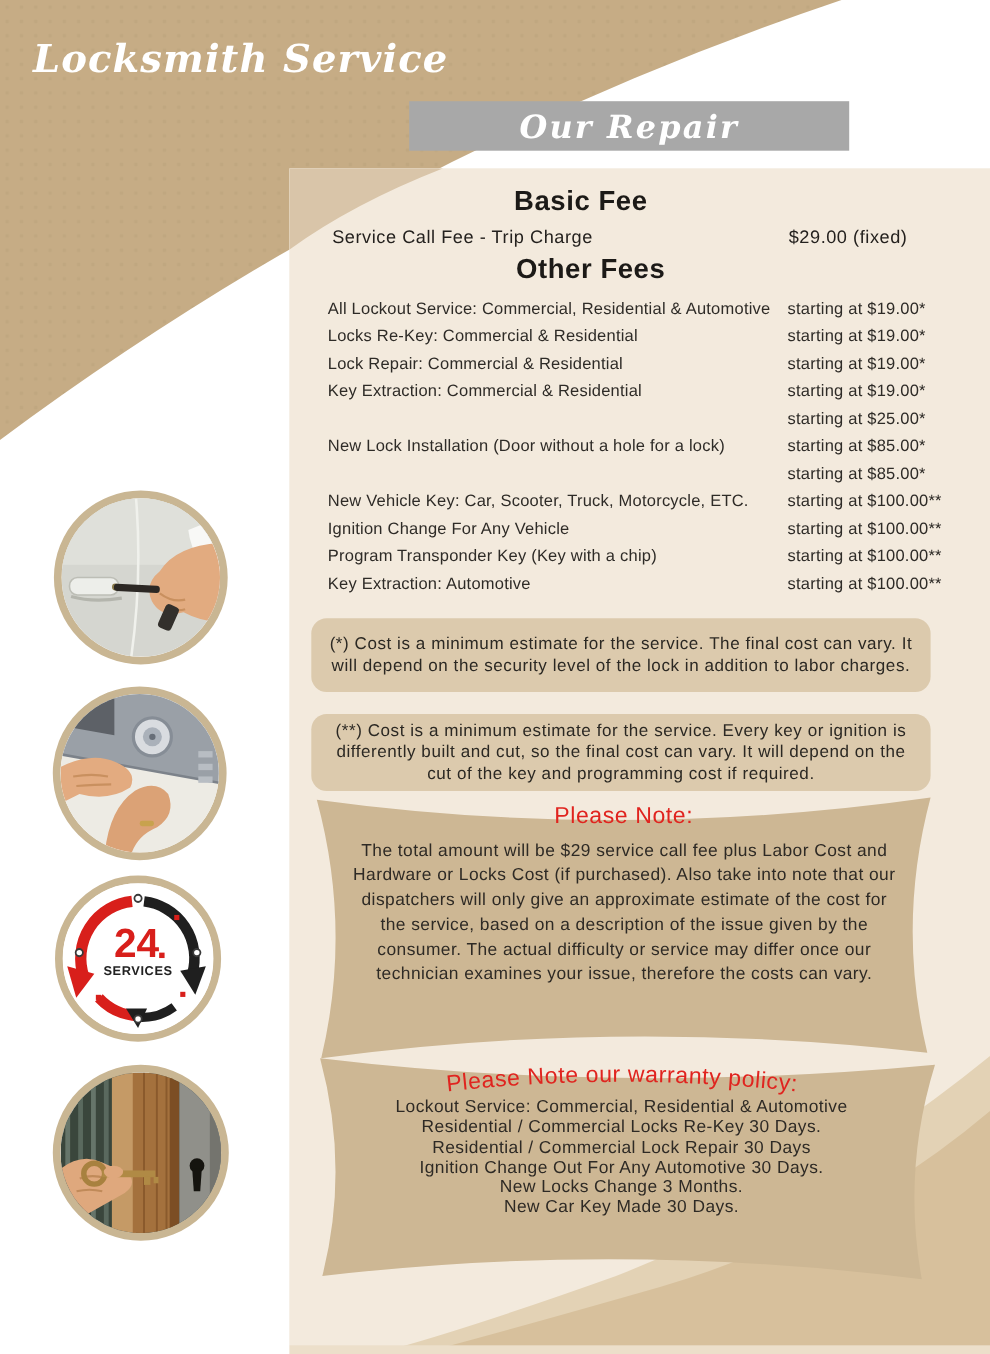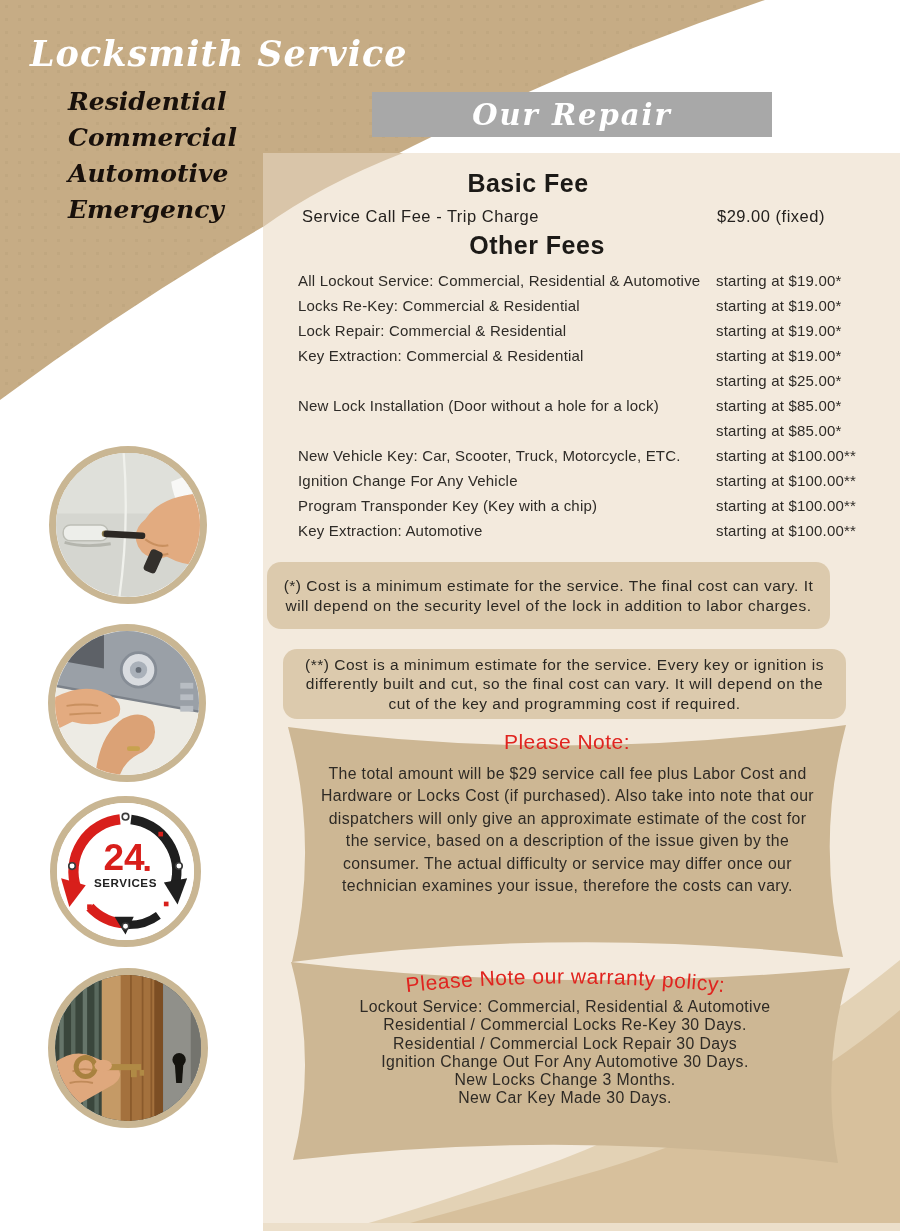--- a/index.html
+++ b/index.html
@@ -31,21 +31,21 @@
   .fee-row{position:absolute;left:0;width:637px;height:25px;color:#2e2b27;}
   .fee-row .lbl{position:absolute;left:35px;top:3px;font-size:15px;letter-spacing:.2px;white-space:nowrap;}
   .fee-row .prc{position:absolute;left:453px;top:3px;font-size:15px;letter-spacing:.2px;white-space:nowrap;}
   .basic-row{left:0;top:52px;width:637px;height:25px;}
   .basic-row .lbl{position:absolute;left:39px;top:2px;font-size:16.5px;letter-spacing:.5px;color:#24211e;white-space:nowrap;}
   .basic-row .prc{position:absolute;left:454px;top:2px;font-size:16.5px;letter-spacing:.5px;color:#24211e;white-space:nowrap;}
 
   .note-box{background:#dccaad;border-radius:14px;color:#2b2823;
             font-size:15.5px;line-height:19.5px;letter-spacing:.5px;text-align:center;
             display:flex;align-items:center;justify-content:center;padding:0 16px;box-sizing:border-box;}
-  .note-1{left:4px;top:409px;width:563px;height:67px;}
+  .note-1{left:20px;top:409px;width:563px;height:67px;}
   .note-2{left:20px;top:496px;width:563px;height:70px;}
 
   .banner-heading{color:#e0241f;font-size:21px;letter-spacing:.5px;text-align:center;}
   .bh-1{left:54px;top:577px;width:500px;}
   .banner-body{color:#2e2a25;font-size:15.8px;line-height:22.4px;letter-spacing:.4px;text-align:center;}
   .bb-1{left:52px;top:610px;width:505px;}
   .bb-2{left:22px;top:845px;width:560px;line-height:18.3px;}
 
   
   .photo-circle{border:7px solid #c9b693;border-radius:50%;overflow:hidden;background:#ffffff;box-sizing:border-box;}
@@ -64,26 +64,20 @@
     <defs>
       <pattern id="dots" width="13" height="13" patternUnits="userSpaceOnUse">
         <rect width="13" height="13" fill="#c6ac85"></rect>
         <rect x="5" y="5" width="3" height="3" fill="#bca27b" opacity="0.55"></rect>
       </pattern>
     </defs>
     <path d="M0,0 H765 Q350,140 0,400 Z" fill="url(#dots)"></path>
   </svg>
 
   <div class="abs brand-title">Locksmith Service</div>
-  <div class="abs brand-services">
-    <div class="svc">Residential</div>
-    <div class="svc">Commercial</div>
-    <div class="svc">Automotive</div>
-    <div class="svc">Emergency</div>
-  </div>
 
   <div class="abs pricing-bar">
     <span>Our Repair</span>
   </div>
 
   <div class="abs panel">
 
     <svg class="abs" style="left:0;top:0;" width="637" height="1078" viewBox="0 0 637 1078">
       <path d="M0,0 H140 Q58,32 0,74 Z" fill="#d9c5a9"></path>
       <path d="M637,807 Q477,937 297,1007 Q157,1057 77,1078 L637,1078 Z" fill="#e3d2b5"></path>

